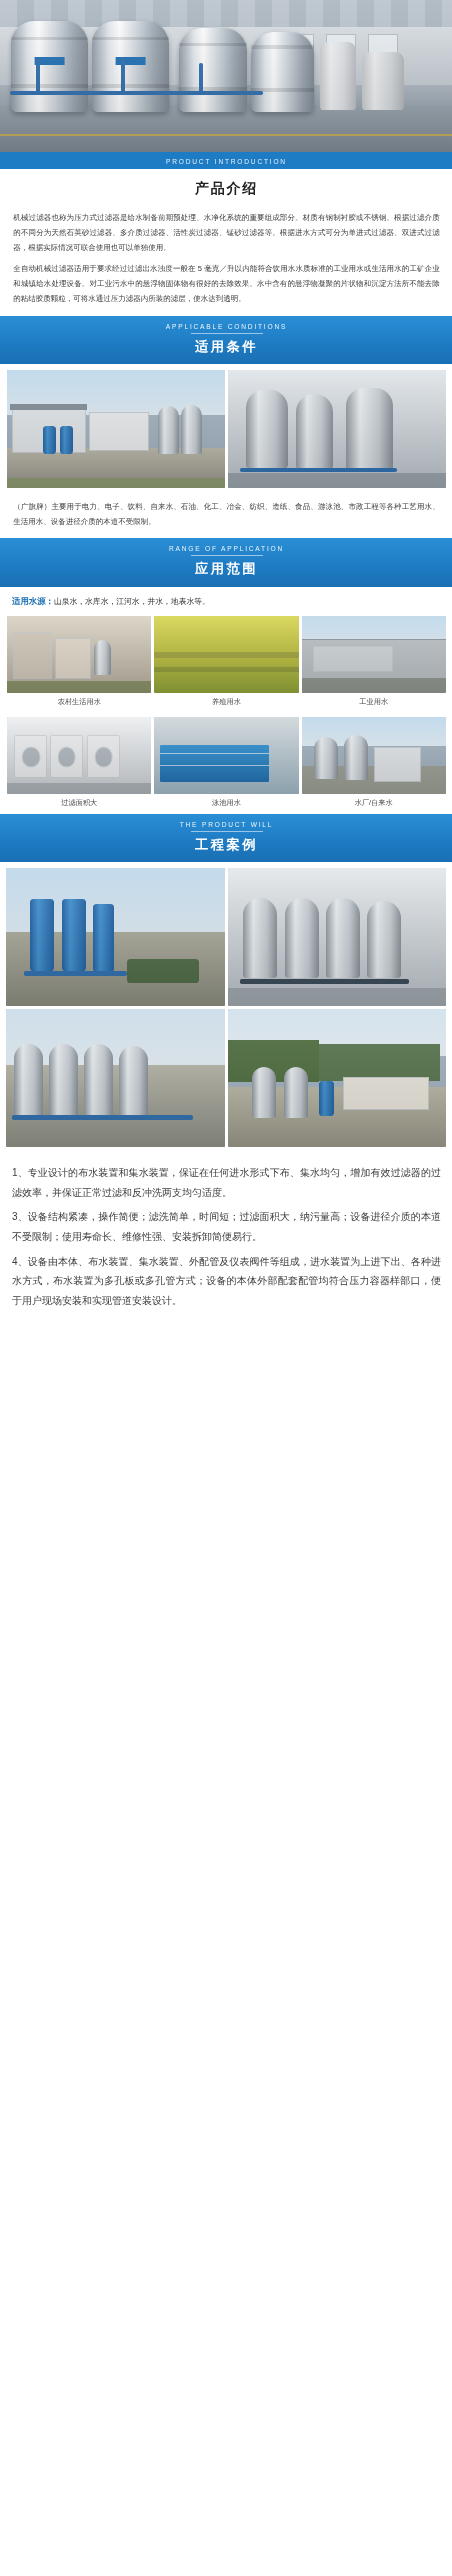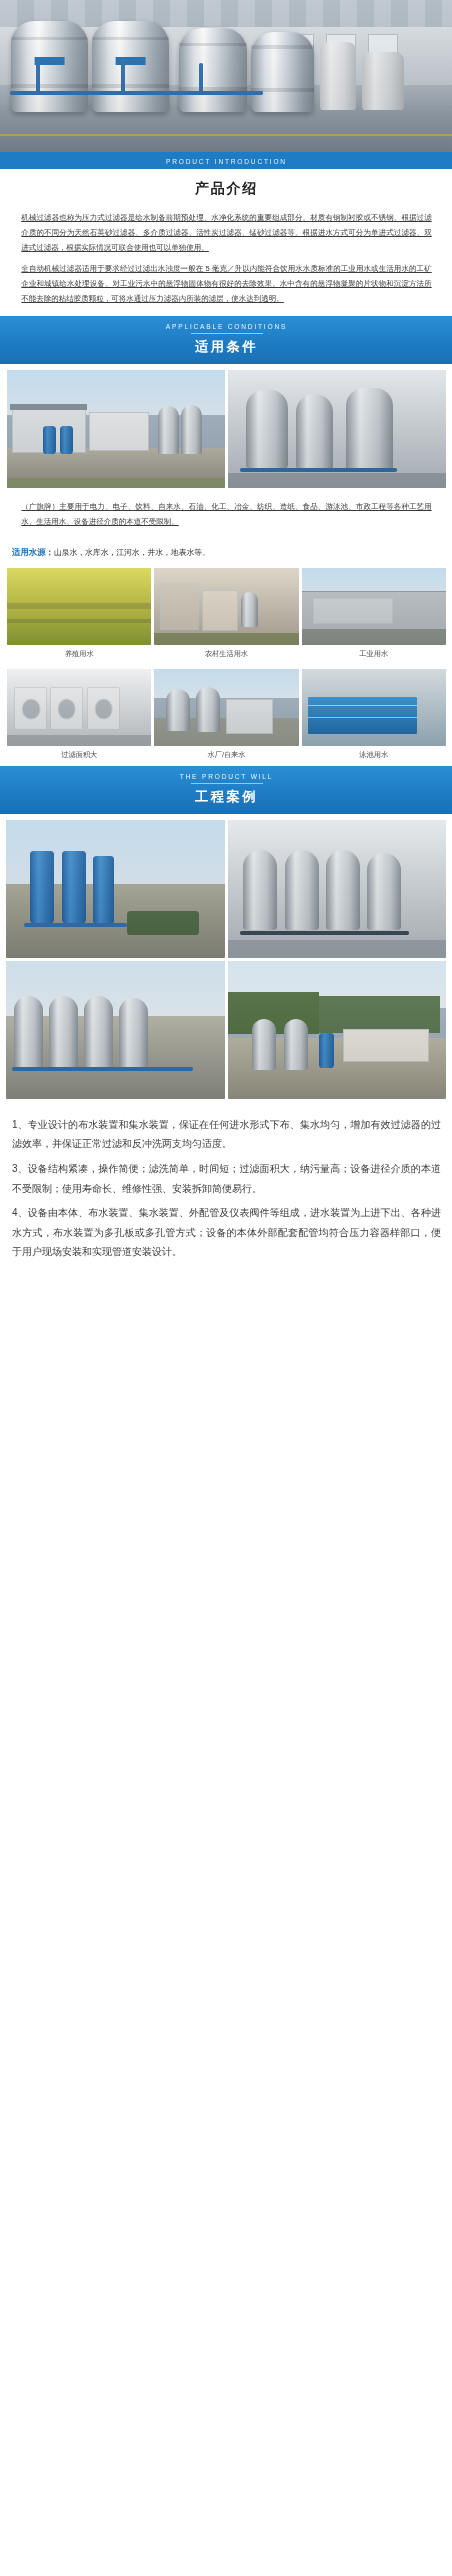--- a/index.html
+++ b/index.html
@@ -47,21 +47,21 @@
   .sec-head .rule{width:72px;height:0.6px;background:rgba(255,255,255,.55);margin:3px auto 4.2px;}
 
   
   .title-band{width:453px;background:#1e7cc4;color:#fff;text-align:center;padding:6px 0 0;}
   .title-band .en{font-size:6.6px;letter-spacing:1.8px;opacity:.9;}
   .title-white{width:453px;background:#fff;text-align:center;padding:6px 0 3.6px;}
   .title-white .cn{font-size:14px;font-weight:bold;color:#222;letter-spacing:1.8px;}
 
   
   .para{padding:8.4px 13.3px 3.6px;font-size:7.5px;line-height:2.0;color:#3b3b3b;text-align:justify;}
-  .para p{margin:0 8px 6px;text-decoration:underline;}
+  .para p{margin:0 0 6px;}
 
   
   .two-col{display:flex;gap:3.6px;padding:6px 7.2px 2.4px;}
   .two-col .photo{flex:1;height:118px;border-radius:1.2px;}
 
   
   .src-line{padding:7.2px 12px 3.6px;font-size:7.8px;line-height:1.8;}
   .src-line b{color:#1a6fb3;font-size:8.4px;}
   .grid3{display:flex;gap:3px;padding:3.6px 7.2px 0;}
   .grid3 .cell{flex:1;}
@@ -168,43 +168,48 @@
       <div class="steel" style="left:118px;top:18px;width:47px;height:82px"></div>
       <div class="pipe" style="left:12px;top:98px;width:157px;height:3.6px"></div>
       <div style="position:absolute;left:0;bottom:0;width:100%;height:14.5px;background:#9aa3ab"></div>
     </div>
   </div>
 
   <div class="para">
     <p>（广旗牌）主要用于电力、电子、饮料、自来水、石油、化工、冶金、纺织、造纸、食品、游泳池、市政工程等各种工艺用水、生活用水、设备进径介质的本道不受限制。</p>
   </div>
 
+  <div class="sec-head">
+    <div class="en">RANGE OF APPLICATION</div>
+    <div class="rule"></div>
+    <div class="cn">应用范围</div>
+  </div>
 
   <div class="src-line">
     <b>适用水源：</b><span>山泉水，水库水，江河水，井水，地表水等。</span>
   </div>
 
   <div class="grid3">
-    <div class="cell">
-      <div class="photo">
-        <div style="position:absolute;inset:0;background:linear-gradient(180deg,#d6d44f,#b7bb3c 55%,#8fa33a)"></div>
-        <div style="position:absolute;left:0;top:46%;width:100%;height:6px;background:#8d8f3a;opacity:.6"></div>
-        <div style="position:absolute;left:0;top:66%;width:100%;height:4.8px;background:#7d8a34;opacity:.6"></div>
-      </div>
-      <div class="cap">养殖用水</div>
-    </div>
     <div class="cell">
       <div class="photo">
         <div style="position:absolute;inset:0;background:linear-gradient(180deg,#d9d2c4,#b5ad9d)"></div>
         <div class="bld" style="left:6px;top:15.7px;width:37px;height:45px;background:#cfc6b6"></div>
         <div class="bld" style="left:48px;top:22px;width:34px;height:39px;background:#ded6c7"></div>
         <div class="steel" style="left:87px;top:24px;width:17px;height:35px"></div>
         <div class="grass" style="left:0;bottom:0;width:100%;height:12px;background:#8a9168"></div>
       </div>
       <div class="cap">农村生活用水</div>
+    </div>
+    <div class="cell">
+      <div class="photo">
+        <div style="position:absolute;inset:0;background:linear-gradient(180deg,#d6d44f,#b7bb3c 55%,#8fa33a)"></div>
+        <div style="position:absolute;left:0;top:46%;width:100%;height:6px;background:#8d8f3a;opacity:.6"></div>
+        <div style="position:absolute;left:0;top:66%;width:100%;height:4.8px;background:#7d8a34;opacity:.6"></div>
+      </div>
+      <div class="cap">养殖用水</div>
     </div>
     <div class="cell">
       <div class="photo">
         <div class="sky"></div>
         <div style="position:absolute;left:0;top:30%;width:100%;height:50%;background:#b9bfc3;border-top:1.8px solid #8e959a"></div>
         <div style="position:absolute;left:0;bottom:0;width:100%;height:20%;background:#8f958f"></div>
         <div class="bld" style="left:11px;top:30px;width:78px;height:24px;background:#cdd3d6"></div>
       </div>
       <div class="cap">工业用水</div>
     </div>
@@ -222,36 +227,36 @@
           </div>
         <div class="wash" style="left:80px;top:18px;width:31px;height:41px">
             <i></i>
           </div>
         <div style="position:absolute;left:0;bottom:0;width:100%;height:11px;background:#aab1b6"></div>
       </div>
       <div class="cap">过滤面积大</div>
     </div>
     <div class="cell">
       <div class="photo">
+        <div style="position:absolute;inset:0;background:linear-gradient(180deg,#cfd6da,#9fb7c4)"></div>
+        <div class="water" style="left:6px;top:28px;width:109px;height:37px;border-radius:1.2px"></div>
+        <div style="position:absolute;left:6px;top:36px;width:109px;height:1.2px;background:rgba(255,255,255,.6)"></div>
+        <div style="position:absolute;left:6px;top:48px;width:109px;height:1.2px;background:rgba(255,255,255,.6)"></div>
+      </div>
+      <div class="cap">泳池用水</div>
+    </div>
+    <div class="cell">
+      <div class="photo">
         <div class="sky"></div>
         <div style="position:absolute;left:0;bottom:0;width:100%;height:36%;background:#9a9e93"></div>
         <div class="steel" style="left:12px;top:20.5px;width:24px;height:42px"></div>
         <div class="steel" style="left:42px;top:18px;width:24px;height:45px"></div>
         <div class="bld" style="left:72px;top:30px;width:45px;height:33px;background:#dfe3e5"></div>
       </div>
       <div class="cap">水厂/自来水</div>
-    </div>
-    <div class="cell">
-      <div class="photo">
-        <div style="position:absolute;inset:0;background:linear-gradient(180deg,#cfd6da,#9fb7c4)"></div>
-        <div class="water" style="left:6px;top:28px;width:109px;height:37px;border-radius:1.2px"></div>
-        <div style="position:absolute;left:6px;top:36px;width:109px;height:1.2px;background:rgba(255,255,255,.6)"></div>
-        <div style="position:absolute;left:6px;top:48px;width:109px;height:1.2px;background:rgba(255,255,255,.6)"></div>
-      </div>
-      <div class="cap">泳池用水</div>
     </div>
   </div>
 
   <div class="sec-head">
     <div class="en">THE PRODUCT WILL</div>
     <div class="rule"></div>
     <div class="cn">工程案例</div>
   </div>
 
   <div class="grid2">

